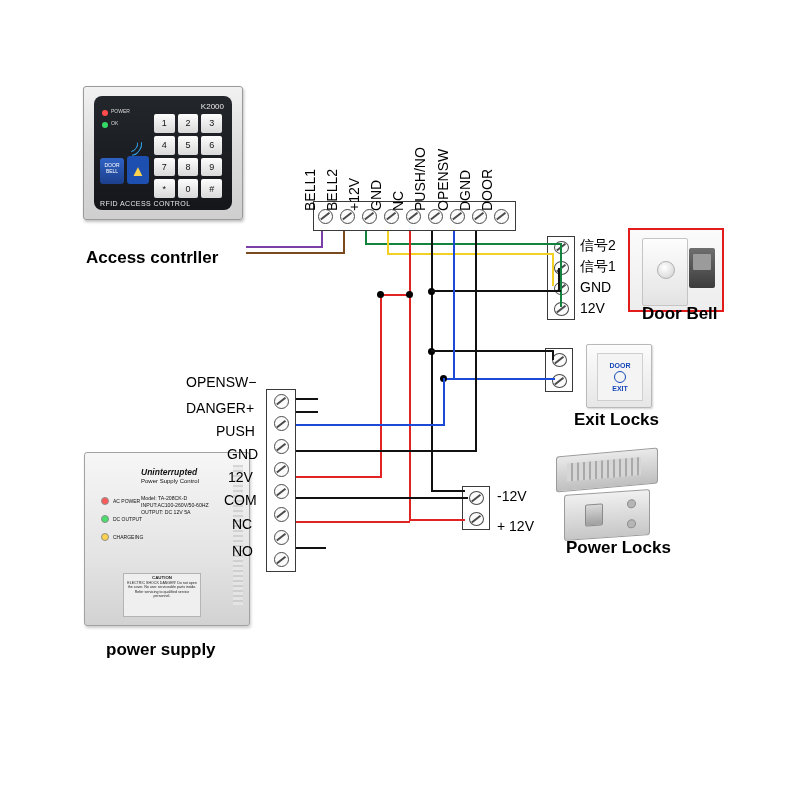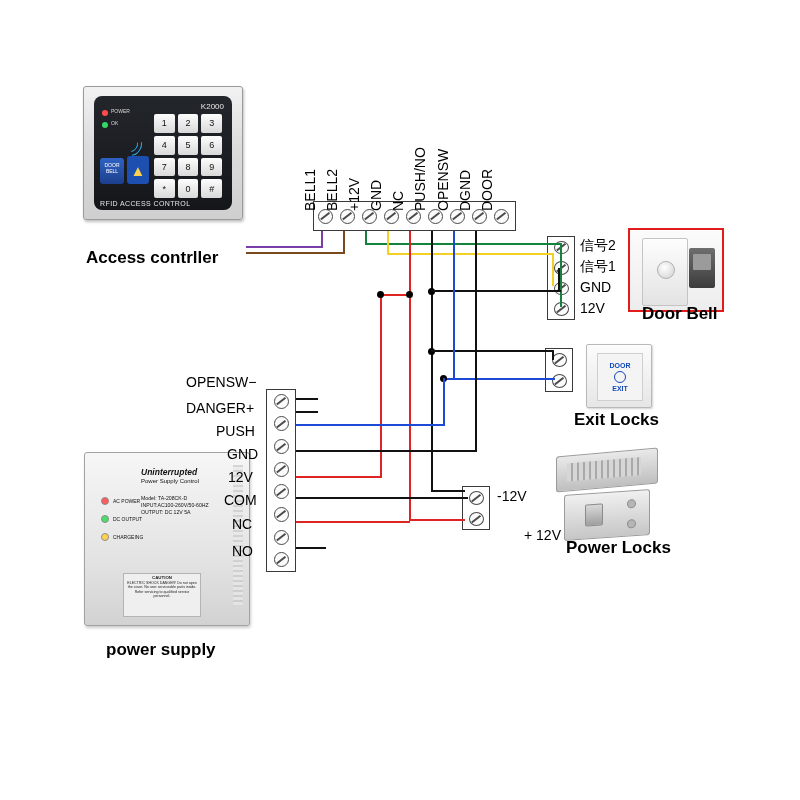--- a/index.html
+++ b/index.html
@@ -488,21 +488,21 @@
   <div class="tb vertical" style="left:545px; top:348px; width:28px; height:44px;">
     <div class="screw"></div>
     <div class="screw"></div>
   </div>
 
   <div class="tb vertical" style="left:462px; top:486px; width:28px; height:44px;">
     <div class="screw"></div>
     <div class="screw"></div>
   </div>
   <div class="label termlabel" style="left:497px; top:488px;">-12V</div>
-  <div class="label termlabel" style="left:524px; top:518px;margin-top:9px;">+ 12V</div>
+  <div class="label termlabel" style="left:497px; top:518px;">+ 12V</div>
 
   <div class="tb vertical" style="left:266px; top:389px; width:30px; height:183px;">
     <div class="screw"></div>
     <div class="screw"></div>
     <div class="screw"></div>
     <div class="screw"></div>
     <div class="screw"></div>
     <div class="screw"></div>
     <div class="screw"></div>
     <div class="screw"></div>

